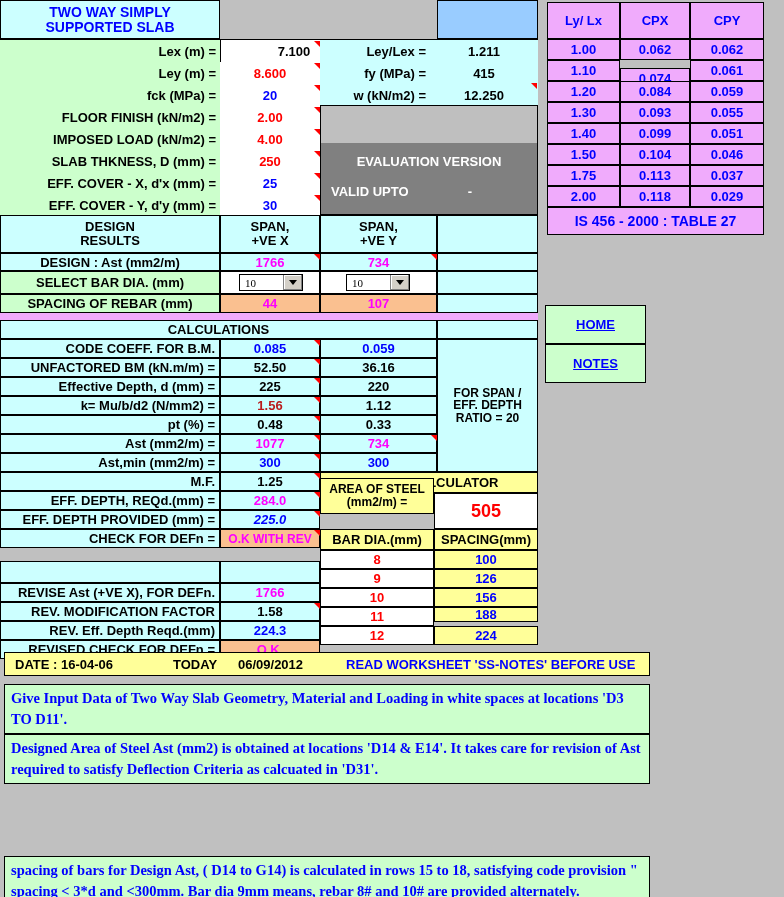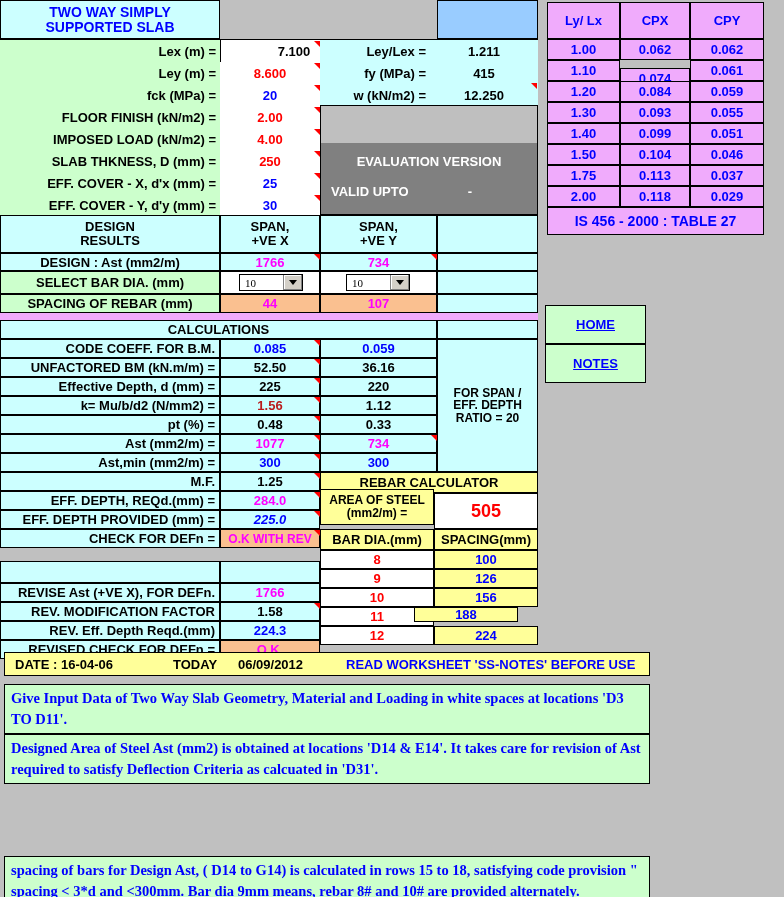--- a/index.html
+++ b/index.html
@@ -232,36 +232,36 @@
       <div class="c ctr cyan bk b" style="left:220px;top:621px;width:100px;height:19px;font-size:13px;color:#0000ff;">224.3</div>
       <div class="c rgt cyan bk b" style="left:0;top:640px;width:220px;height:19px;font-size:13px;">REVISED CHECK FOR DEFn =</div>
       <div class="c ctr orange bk b" style="left:220px;top:640px;width:100px;height:19px;font-size:13px;color:#ff00ff;">O.K.</div>
       <div class="cmt" style="left:314px;top:603px;"></div>
     </div>
 
   <div class="c cyan bk" style="left:0;top:561px;width:220px;height:22px;"></div>
   <div class="c cyan bk" style="left:220px;top:561px;width:100px;height:22px;"></div>
 
   <div class="c ctr yellow bk b" style="left:320px;top:472px;width:218px;height:21px;font-size:13px;">REBAR CALCULATOR</div>
-  <div class="c ctr yellow bk b two-line" style="left:320px;top:489px;width:114px;height:36px;flex-direction:column;justify-content:center;font-size:12px;align-items:center;">
+  <div class="c ctr yellow bk b two-line" style="left:320px;top:478px;width:114px;height:36px;flex-direction:column;justify-content:center;font-size:12px;align-items:center;">
     <span>AREA OF STEEL</span>
     <span>(mm2/m) =</span>
   </div>
   <div class="c ctr white bk b tred" style="left:434px;top:493px;width:104px;height:36px;font-size:18px;">505</div>
   <div class="c ctr yellow bk b" style="left:320px;top:529px;width:114px;height:21px;font-size:13px;">BAR DIA.(mm)</div>
   <div class="c ctr yellow bk b" style="left:434px;top:529px;width:104px;height:21px;font-size:13px;">SPACING(mm)</div>
   <div id="rebar-rows">
       <div class="c ctr white bk b tred" style="left:320px;top:550px;width:114px;height:19px;font-size:13px;">8</div>
       <div class="c ctr yellow bk b tblue" style="left:434px;top:550px;width:104px;height:19px;font-size:13px;">100</div>
       <div class="c ctr white bk b tred" style="left:320px;top:569px;width:114px;height:19px;font-size:13px;">9</div>
       <div class="c ctr yellow bk b tblue" style="left:434px;top:569px;width:104px;height:19px;font-size:13px;">126</div>
       <div class="c ctr white bk b tred" style="left:320px;top:588px;width:114px;height:19px;font-size:13px;">10</div>
       <div class="c ctr yellow bk b tblue" style="left:434px;top:588px;width:104px;height:19px;font-size:13px;">156</div>
       <div class="c ctr white bk b tred" style="left:320px;top:607px;width:114px;height:19px;font-size:13px;">11</div>
-      <div class="c ctr yellow bk b tblue" style="left:414px;top:607px;width:104px;height:15px;font-size:13px;">188</div>
+      <div class="c ctr yellow bk b tblue" style="left:434px;top:607px;width:104px;height:15px;font-size:13px;">188</div>
       <div class="c ctr white bk b tred" style="left:320px;top:626px;width:114px;height:19px;font-size:13px;">12</div>
       <div class="c ctr yellow bk b tblue" style="left:434px;top:626px;width:104px;height:19px;font-size:13px;">224</div>
     </div>
 
   <div class="c ctr grey bk b tblue" style="left:547px;top:2px;width:73px;height:37px;font-size:13px;">Ly/ Lx</div>
   <div class="c ctr grey bk b tblue" style="left:620px;top:2px;width:70px;height:37px;font-size:13px;">CPX</div>
   <div class="c ctr grey bk b tblue" style="left:690px;top:2px;width:74px;height:37px;font-size:13px;">CPY</div>
   <div id="code-rows">
       <div class="c ctr grey bk b tblue" style="left:547px;top:39px;width:73px;height:21px;font-size:13px;">1.00</div>
       <div class="c ctr grey bk b tblue" style="left:620px;top:39px;width:70px;height:21px;font-size:13px;">0.062</div>

